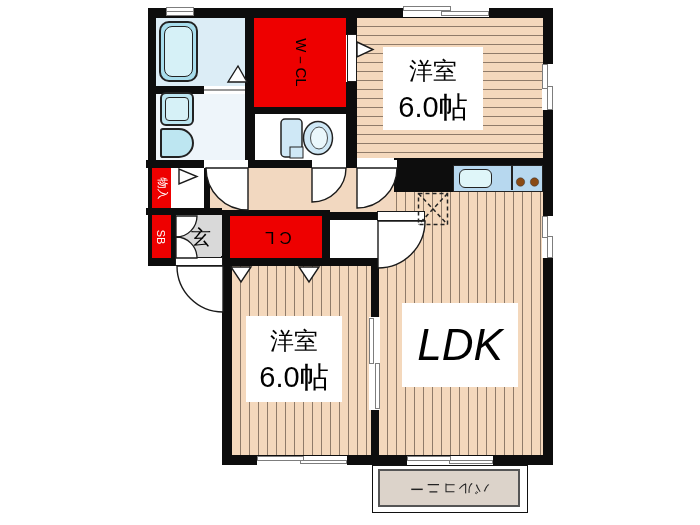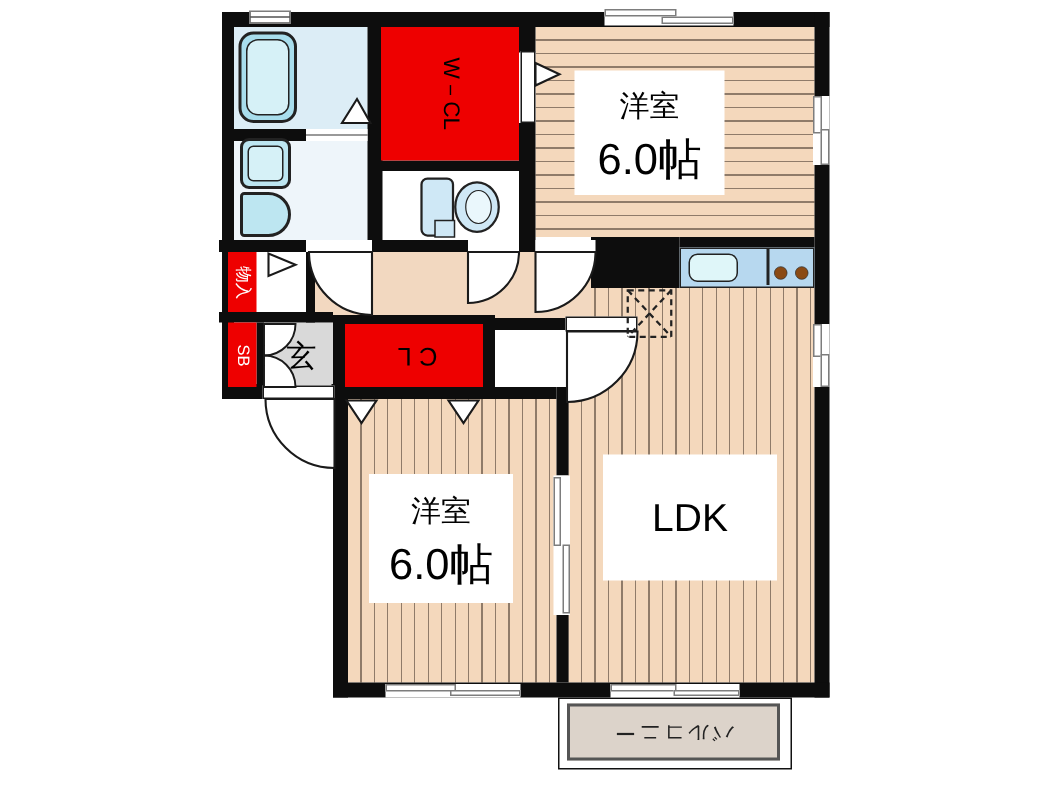--- a/index.html
+++ b/index.html
@@ -13,23 +13,23 @@
   .floor-v{position:absolute;background-color:#f4d8bc;
            background-image:repeating-linear-gradient(to right,transparent 0,transparent 8px,#8f7b69 8px,#8f7b69 9px);}
   .plain{position:absolute;background:#f2d8c0;}
   .whitebox{position:absolute;background:#ffffff;}
   .sash{position:absolute;background:#ffffff;border:1px solid #7d7d7d;box-sizing:border-box;}
   .winbase{position:absolute;background:#ffffff;}
   .leaf{position:absolute;background:#ffffff;border:1.5px solid #1a1a1a;box-sizing:border-box;}
   .lbl{position:absolute;display:flex;align-items:center;justify-content:center;color:#000;}
   .roomlabel{position:absolute;background:#fff;display:flex;flex-direction:column;
              align-items:center;justify-content:center;text-align:center;color:#000;}
-  .roomlabel .nm{font-size:20px;line-height:36px;}
+  .roomlabel .nm{font-size:24px;line-height:36px;}
   .roomlabel .sz{font-size:29px;line-height:36px;}
-  #ldk-label .nm{font-size:26px;line-height:38px;}
+  #ldk-label .nm{font-size:44px;line-height:38px;font-style:italic;}
   .rot90{transform:rotate(90deg);}
   .rot180{transform:rotate(180deg);}
   svg{position:absolute;left:0;top:0;pointer-events:none;}
 </style>
 </head>
 <body>
 
 <div id="plan">
 
   <div class="floor-h" style="left:357px;top:18px;width:186px;height:140px;"></div>

